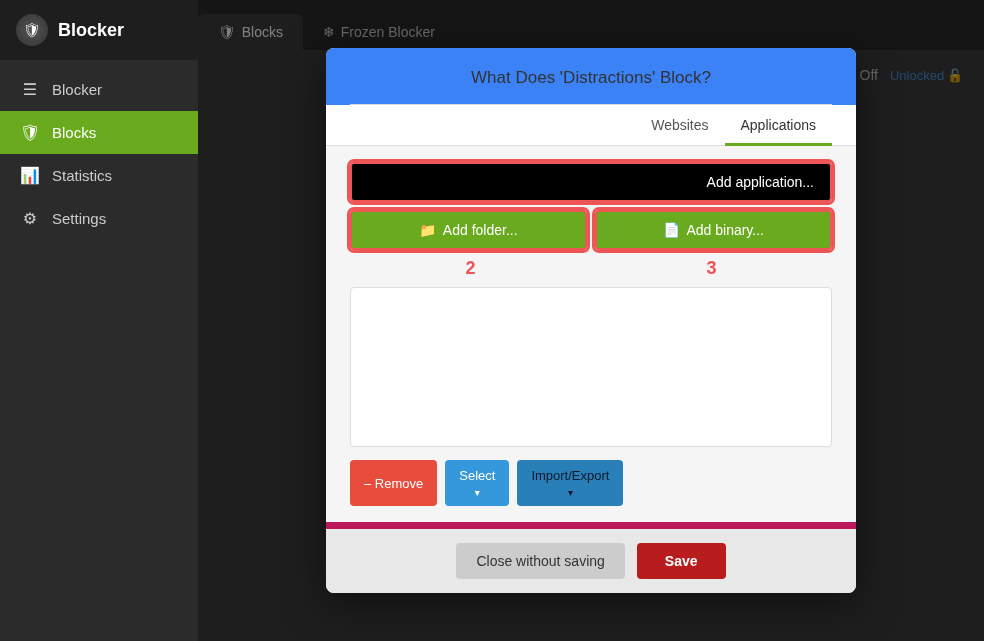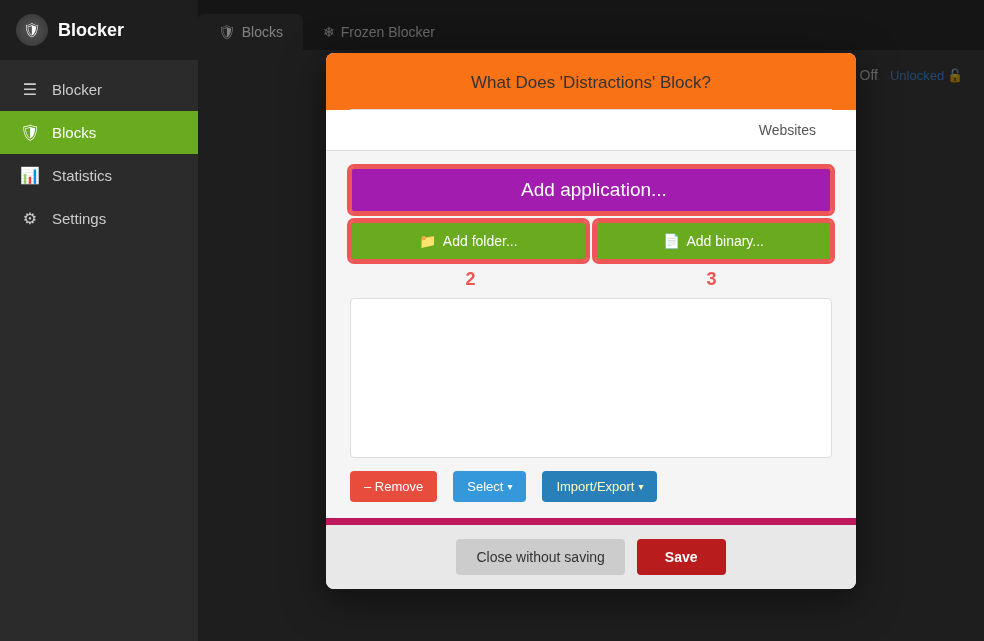--- a/index.html
+++ b/index.html
@@ -127,21 +127,21 @@
       background: #f0f0f0;
       border-radius: 8px;
       width: 530px;
       max-height: 580px;
       display: flex;
       flex-direction: column;
       overflow: hidden;
       box-shadow: 0 10px 40px rgba(0,0,0,0.5);
     }
     .modal-title-bar {
-      background: #f97316;
+      background: #3b82f6;
       padding: 20px 24px 0;
       text-align: center;
     }
     .modal-title {
       font-size: 17px;
       font-weight: 400;
       color: #333;
       padding-bottom: 16px;
       border-bottom: 1px solid #ddd;
     }
@@ -180,31 +180,31 @@
       padding: 16px 24px;
       flex: 1;
       background: #f5f5f5;
       display: flex;
       flex-direction: column;
       gap: 8px;
     }
 
     
     .btn-green-full {
-      background: #a21caf;
+      background: #000000;
       color: white;
       border: 2px solid #e55;
       border-radius: 4px;
       padding: 10px 16px;
-      font-size: 19px;
+      font-size: 14px;
       cursor: pointer;
       width: 100%;
       display: flex;
       align-items: center;
-      justify-content: center;
+      justify-content: flex-end;
       gap: 6px;
       outline: 3px solid #e55;
       outline-offset: 0px;
     }
 
     .btn-row {
       display: flex; gap: 8px;
     }
     .btn-green-half {
       background: #6aaa1e;
@@ -237,52 +237,52 @@
       color: #e55;
       font-size: 18px;
       font-weight: bold;
       text-align: center;
       margin-top: 4px;
     }
 
     
     .action-row {
       display: flex;
-      gap: 16px;
+      gap: 8px;
       margin-top: 5px;
     }
     .btn-red {
       background: #e74c3c;
       color: white;
       border: none;
       border-radius: 4px;
       padding: 8px 14px;
       font-size: 13px;
       cursor: pointer;
       display: flex; align-items: center; gap: 4px;
     }
     .btn-blue {
       background: #3498db;
       color: white;
       border: none;
       border-radius: 4px;
       padding: 8px 14px;
       font-size: 13px;
       cursor: pointer;
-      display: flex; align-items: center; gap: 4px;
+      display: flex; align-items: center; gap: 4px; flex-direction: column;
     }
     .btn-blue-dark {
       background: #2980b9;
-      color: #fef9c3;
+      color: #0f172a;
       border: none;
       border-radius: 4px;
       padding: 8px 14px;
       font-size: 13px;
       cursor: pointer;
-      display: flex; align-items: center; gap: 4px;
+      display: flex; align-items: center; gap: 4px; flex-direction: column;
     }
     .chevron { font-size: 10px; }
 
     
     .modal-footer {
       background: #e8e8e8;
       border-top: 7px solid #be185d;
       padding: 14px 24px;
       display: flex;
       justify-content: center;
@@ -368,20 +368,23 @@
   <div class="overlay">
     <div class="modal">
 
       <div class="modal-title-bar">
         <div class="modal-title">What Does 'Distractions' Block?</div>
       </div>
 
       <div class="modal-tabs">
         <div class="modal-tab">
           <span>Websites</span>
+        </div>
+        <div class="modal-tab active">
+          <span>Applications</span>
         </div>
       </div>
 
       <div class="modal-body">
 
         <button class="btn-green-full">
           <span></span>
           <span>Add application...</span>
         </button>
 

